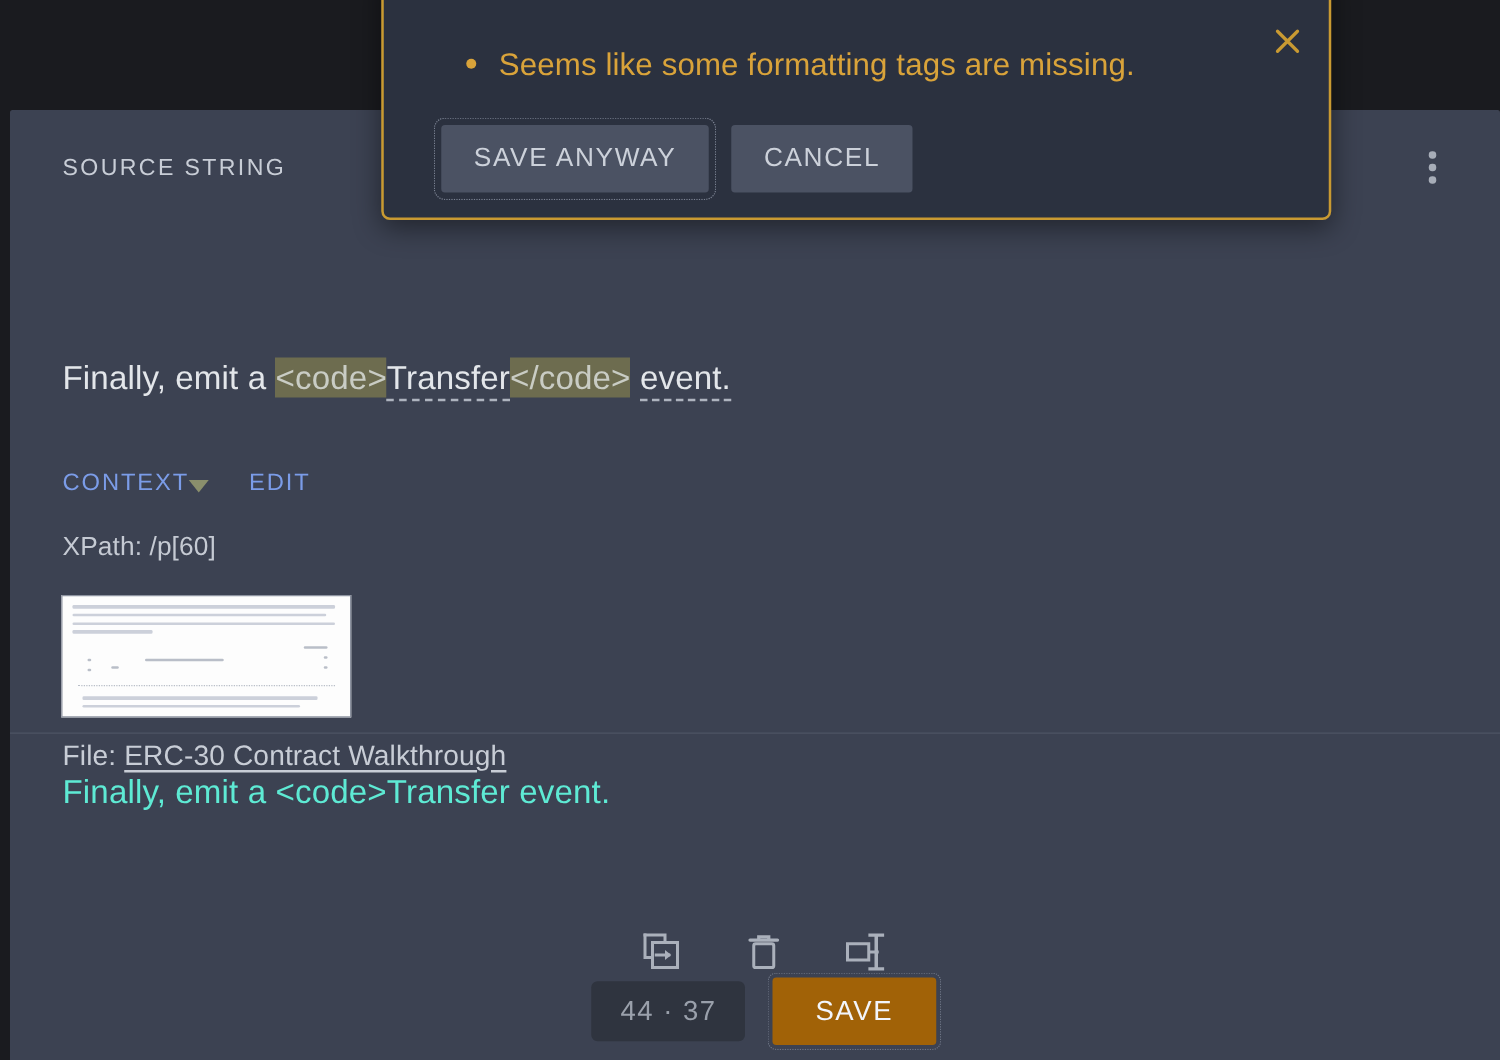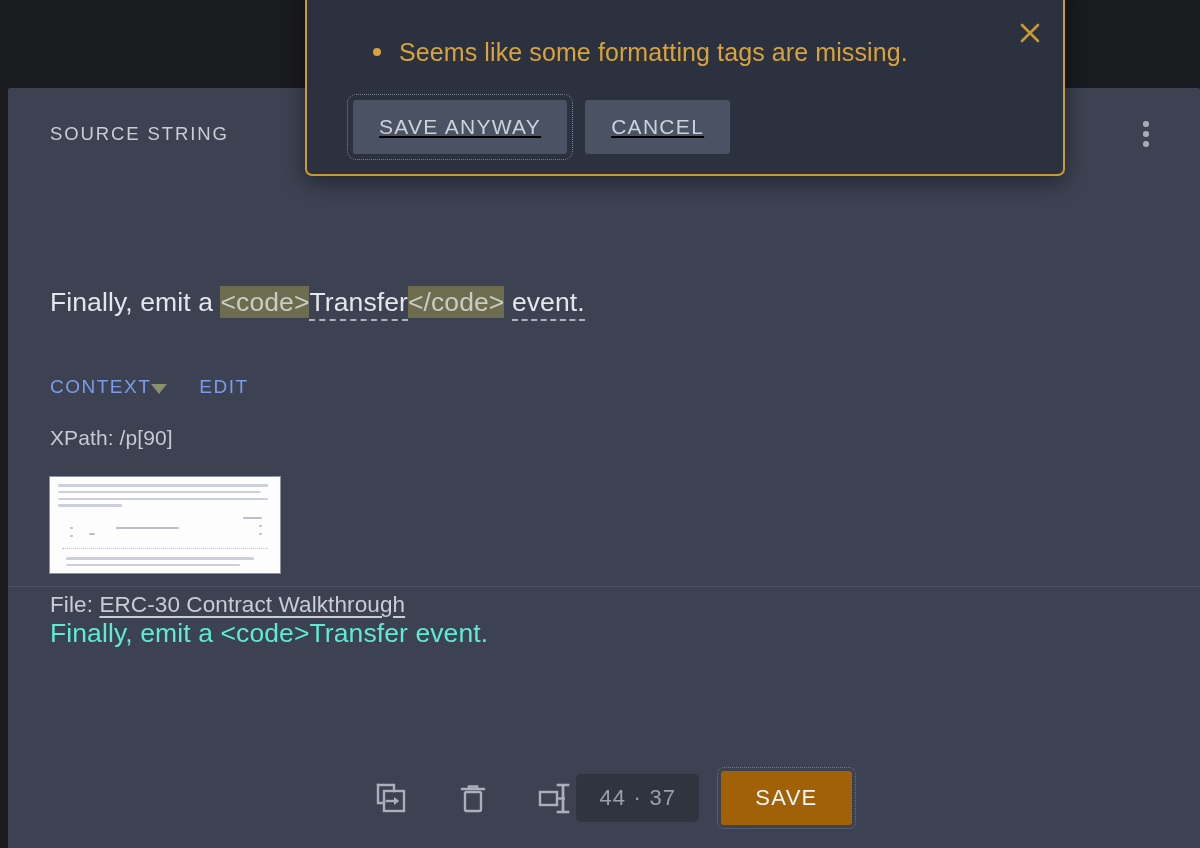--- a/index.html
+++ b/index.html
@@ -212,27 +212,28 @@
     color: #5eead4;
     line-height: 1.3;
     letter-spacing: 0.1px;
     cursor: text;
   }
 
   
   #bottom-toolbar {
     position: absolute;
     left: 0;
-    bottom: 0;
+    bottom: 8px;
     width: 100%;
     height: 100px;
     display: flex;
     align-items: center;
-    justify-content: center;
+    justify-content: flex-start;
     padding: 0 32px 0 46px;
+    flex-direction: column;
   }
   #toolbar-left {
     display: flex;
     align-items: center;
     gap: 40px;
   }
   .tool-icon {
     width: 42px;
     height: 42px;
     display: flex;
@@ -318,21 +319,20 @@
     letter-spacing: 0.1px;
     white-space: nowrap;
   }
 
   #dialog-actions {
     position: absolute;
     left: 46px;
     top: 122px;
     display: flex;
     gap: 18px;
-    text-decoration: underline;
   }
   .dlg-btn {
     background: #4b5263;
     color: #ccd1da;
     font-size: 21px;
     letter-spacing: 1.3px;
     border: none;
     border-radius: 3px;
     padding: 15px 26px;
     font-family: "Liberation Sans", sans-serif;
@@ -362,21 +362,21 @@
   </div>
 
   <div id="context-row">
     <div id="context-toggle">
       <span class="ctx-text">CONTEXT</span>
       <span id="caret-icon"></span>
     </div>
     <div id="edit-link">EDIT</div>
   </div>
 
-  <div id="xpath-line">XPath: /p[90]</div>
+  <div id="xpath-line">XPath: /p[60]</div>
 
   <div id="context-thumbnail">
     <div class="thumb-inner">
       <div class="tl w98"></div>
       <div class="tl w95"></div>
       <div class="tl w98"></div>
       <div class="tl w30"></div>
       <div class="thumb-code">
         <span class="cl c1"></span>
         <span class="cl c2"></span>

